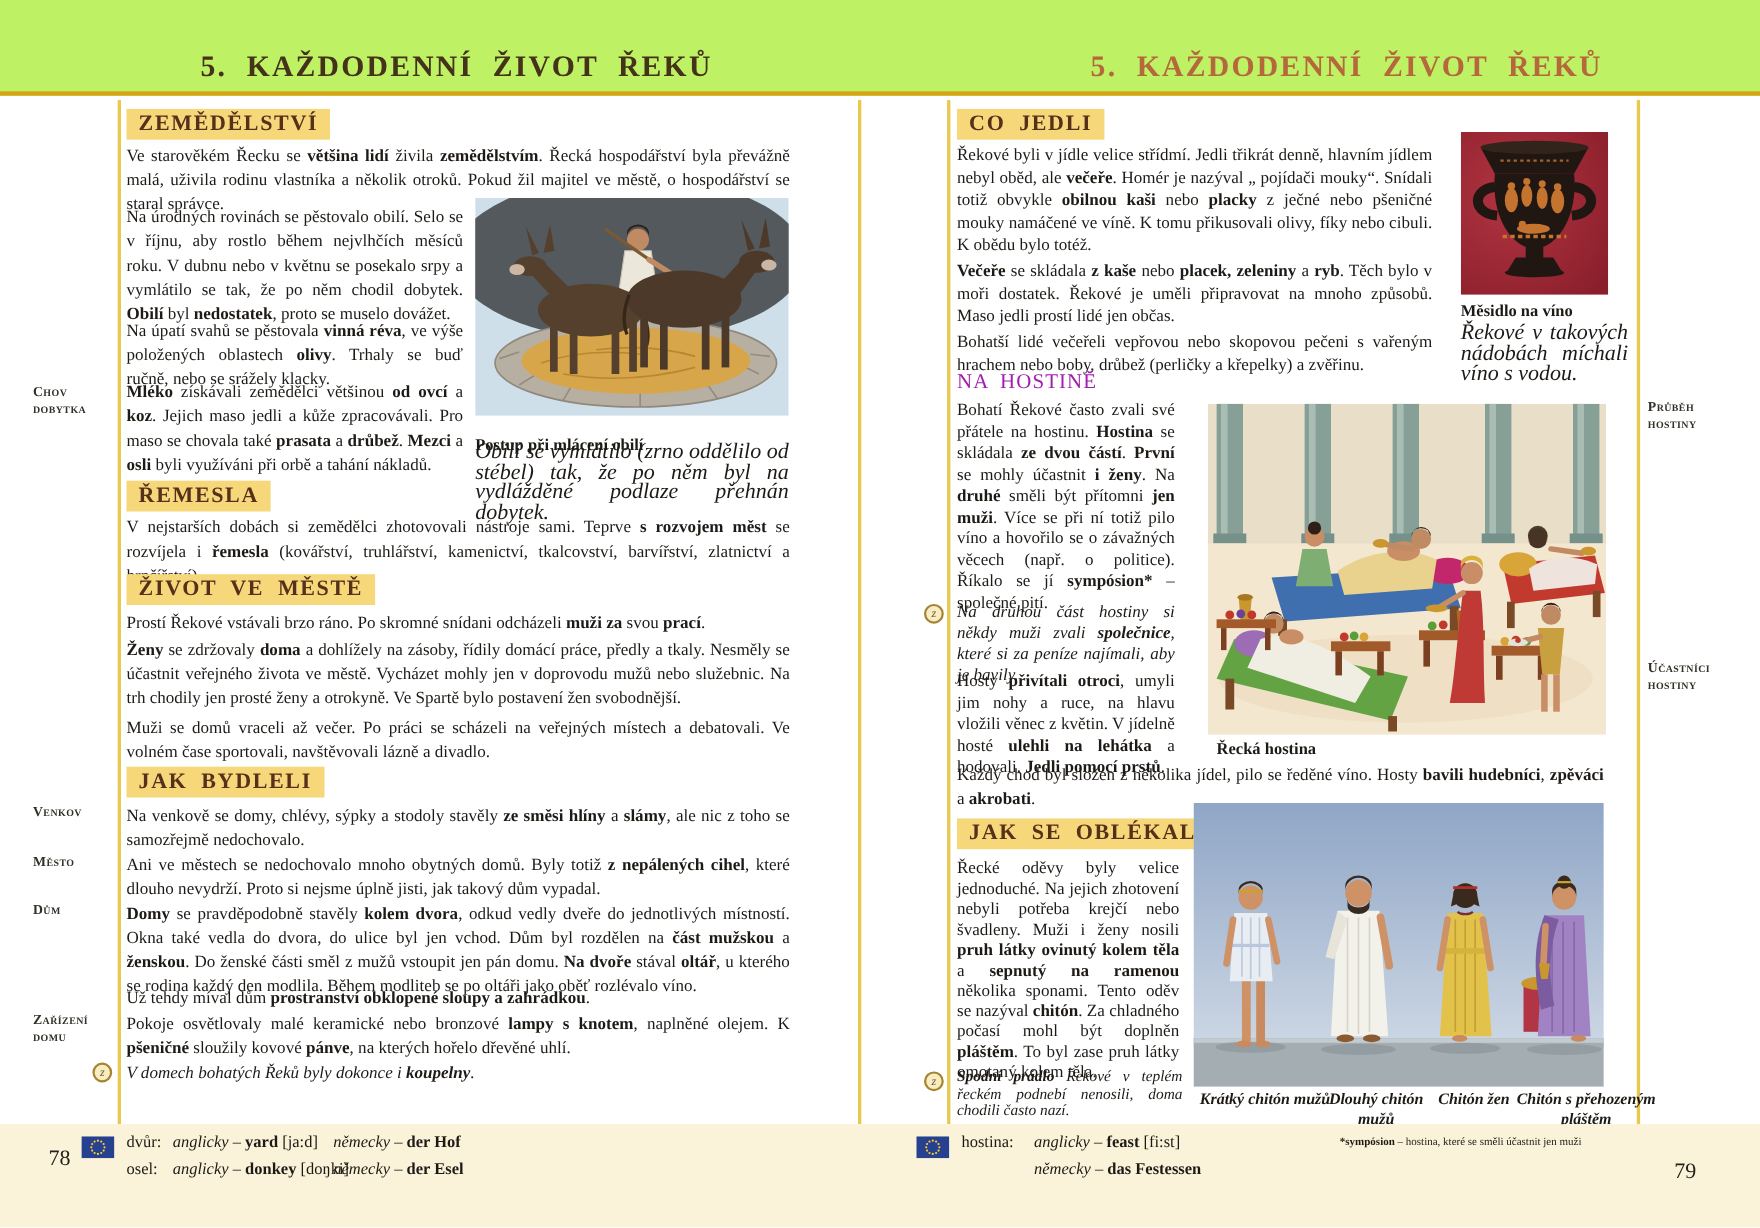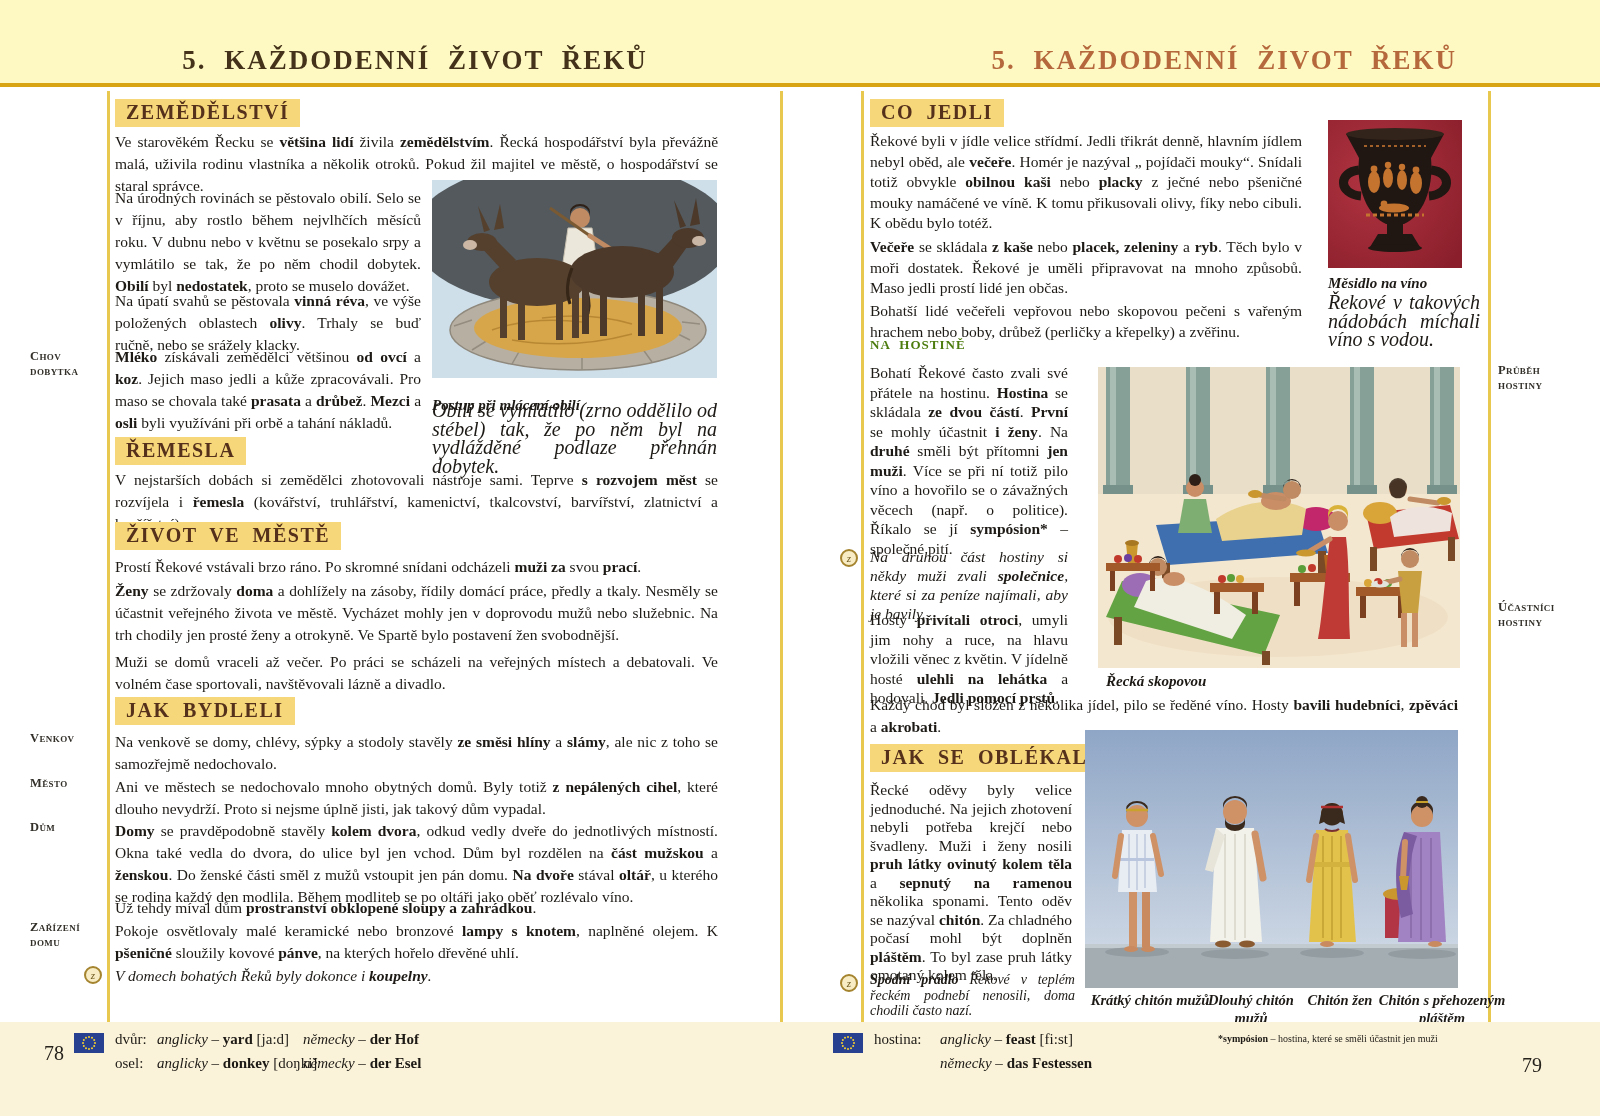--- a/index.html
+++ b/index.html
@@ -1,40 +1,40 @@
 <!DOCTYPE html>
 <html lang="cs"><head>
 <meta charset="utf-8">
 <style>
   *{margin:0;padding:0;box-sizing:border-box}
   html,body{width:1600px;height:1116px}
   body{position:relative;background:#ffffff;color:#1d1a16;
        font-family:"Liberation Serif","DejaVu Serif",serif;overflow:hidden}
   .abs{position:absolute}
   
-  .banner{left:0;top:0;width:1600px;height:87px;background:#fef9c3;border-bottom:4px solid #d8a413}
+  .banner{left:0;top:0;width:1600px;height:87px;background:#bef264;border-bottom:4px solid #d8a413}
   .banner-title{top:45px;font-size:27px;font-weight:bold;letter-spacing:2px;word-spacing:9px;white-space:nowrap}
   .banner-title.t-left{left:115px;width:600px;text-align:center;color:#44331a}
   .banner-title.t-right{left:880px;width:577px;text-align:right;color:#b5683c}
   
   .vrule{top:91px;height:931px;width:3px;background:#e8c84e}
   
   .sec-head{display:inline-block;background:#f6d87b;color:#55301a;font-weight:bold;
             font-size:20px;letter-spacing:1.5px;word-spacing:6px;padding:2px 11px 3px;white-space:nowrap}
-  .sub-head{font-weight:bold;font-size:13px;letter-spacing:1px;word-spacing:5px;color:#4d7c0f}
+  .sub-head{font-weight:normal;font-size:19px;letter-spacing:1px;word-spacing:5px;color:#a21caf}
   
   .para{font-size:15.5px;line-height:22px;text-align:justify;hyphens:auto}
   .lh205{line-height:20.5px}
   .lh195{line-height:19.5px}
   .lh185{line-height:18.5px}
   .margin-label{font-variant:small-caps;font-weight:bold;font-size:12.5px;line-height:15px;
                 color:#33302a;letter-spacing:.4px}
   .ml-left{width:72px;text-align:left}
   .ml-right{width:88px;text-align:left}
-  .cap-title{font-weight:bold;font-style:italic;font-size:15px;line-height:19px}
+  .cap-title{font-weight:bold;font-size:15px;line-height:19px}
   .cap-text{font-style:italic;font-size:20px;line-height:18.5px;text-align:justify}
   .z-note{font-style:italic;font-size:15.5px;line-height:19px;text-align:justify}
   .z-note-sm{font-style:italic;font-size:14px;line-height:15.5px;text-align:justify}
   .z-icon{width:18px;height:18px;border-radius:50%;background:#f7ecc4;border:2px solid #a5842f;
           color:#6b551a;font-size:11px;font-style:italic;text-align:center;line-height:14px}
   
   .footer-band{left:0;top:1022px;width:1600px;height:94px;background:#fbf3d9}
   .page-num{font-size:20px;color:#26221c}
   .vocab{font-size:15px;white-space:nowrap}
   .vocab .it,.it{font-style:italic}
@@ -299,21 +299,21 @@
       <polygon points="300,204 324,204 320,246 304,246" fill="#c8a03f"></polygon>
       <circle cx="312" cy="192" r="9" fill="#c08a62"></circle>
       <path d="M303,190 a9,9 0 0 1 18,0 l-2,-5 a9,6 0 0 0 -14,0 z" fill="#2e2018"></path>
       <rect x="303" y="246" width="6" height="34" fill="#c98e66"></rect>
         <rect x="314" y="246" width="6" height="34" fill="#c98e66"></rect>
       <line x1="302" y1="212" x2="286" y2="216" stroke="#c08a62" stroke-width="5" stroke-linecap="round"></line>
       <ellipse cx="282" cy="217" rx="9" ry="3.5" fill="#e3e3de"></ellipse>
         <circle cx="282" cy="215" r="2.5" fill="#c0392b"></circle>
     </svg>
   </figure>
-  <div class="abs cap-title" style="left:1106px;top:672px">Řecká skopovou</div>
+  <div class="abs cap-title" style="left:1106px;top:672px">Řecká hostina</div>
 
   <p class="abs para" style="left:870px;top:694px;width:588px">Každý chod byl složen z několika jídel, pilo se ředěné víno. Hosty <b>bavili hudebníci</b>, <b>zpěváci</b> a <b>akrobati</b>.</p>
 
   <div class="abs" style="left:870px;top:744px">
     <span class="sec-head">JAK SE OBLÉKALI</span>
   </div>
   <p class="abs para lh185" style="left:870px;top:781px;width:202px">Řecké oděvy byly velice jednoduché. Na jejich zhotovení nebyli potřeba krejčí nebo švadleny. Muži i ženy nosili <b>pruh látky ovinutý kolem těla</b> a <b>sepnutý na ramenou</b> několika sponami. Tento oděv se nazýval <b>chitón</b>. Za chladného počasí mohl být doplněn <b>pláštěm</b>. To byl zase pruh látky omotaný kolem těla.</p>
 
   <div class="abs z-icon" style="left:840px;top:974px">z</div>
   <p class="abs z-note-sm" style="left:870px;top:972px;width:205px"><b>Spodní prádlo</b> Řekové v teplém řeckém podnebí nenosili, doma chodili často nazí.</p>

